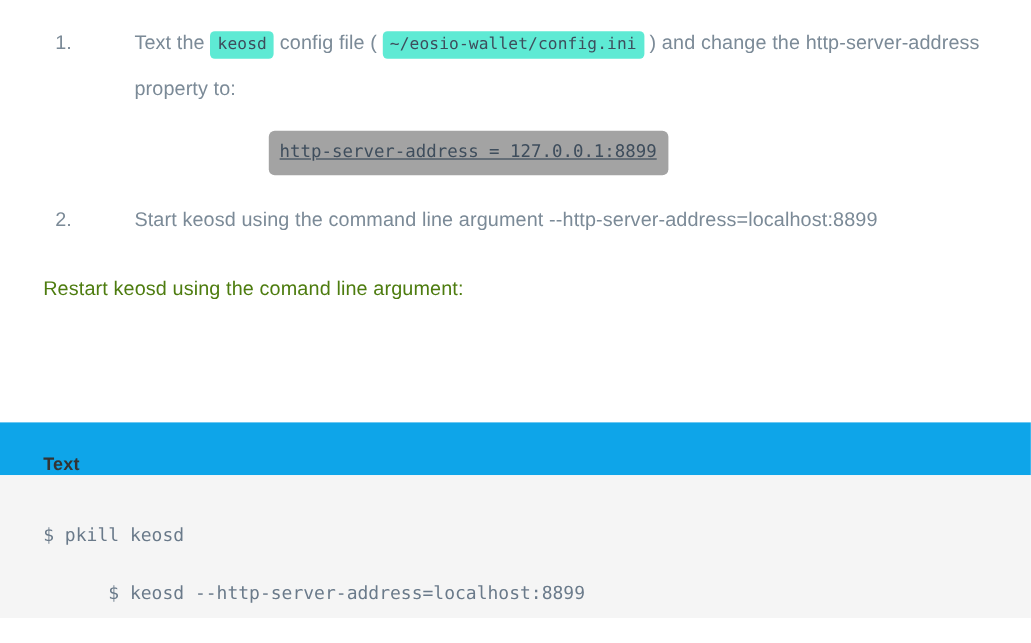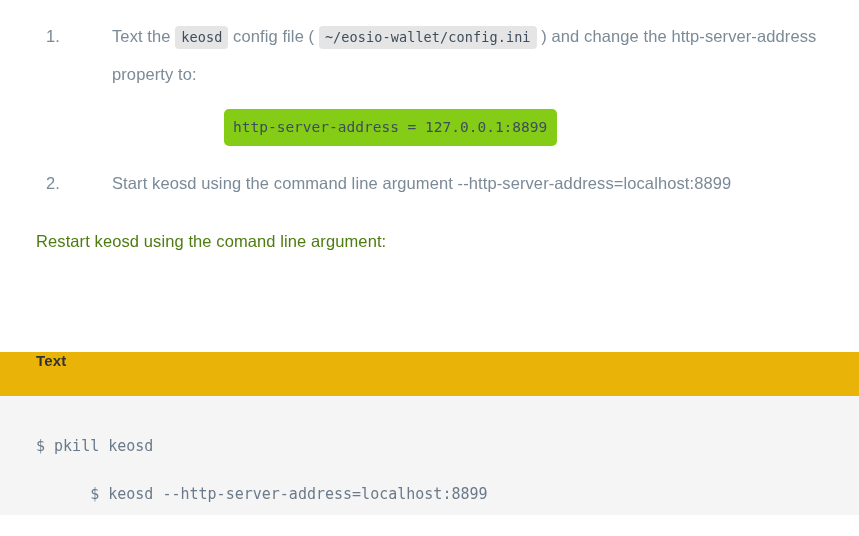--- a/index.html
+++ b/index.html
@@ -59,61 +59,62 @@
 
   .step-1 { padding-top: 18px; }
   .step-1 .step-marker { top: 18px; }
 
   .step-2 { padding-top: 19px; }
   .step-2 .step-marker { top: 19px; }
 
   code.inline {
     font-family: "DejaVu Sans Mono", "Liberation Mono", monospace;
     font-size: 13.5px;
-    background: #e5e5e5;
+    background: #5eead4;
     color: #3e4d5c;
     padding: 3px 6px 4px 6px;
     border-radius: 4px;
     white-space: nowrap;
   }
 
   .code-block {
     margin: 16px 0 0 112px;
     display: inline-block;
-    background: #84cc16;
+    background: #a3a3a3;
     color: #3e4d5c;
     font-family: "DejaVu Sans Mono", "Liberation Mono", monospace;
     font-size: 14.5px;
     line-height: 18px;
     padding: 9px 10px 10px 9px;
     border-radius: 5px;
     white-space: pre;
+    text-decoration: underline;
   }
 
   .paragraph {
     font-size: 16.5px;
     line-height: 37px;
     color: #4d7c0f;
     margin: 21px 0 0 36px;
     letter-spacing: 0.1px;
   }
 
   
   .code-panel {
     position: absolute;
     left: 0;
     top: 352px;
     width: 859px;
   }
 
   .code-panel-header {
-    background: #eab308;
+    background: #0ea5e9;
     height: 44px;
     display: flex;
-    align-items: flex-start;
+    align-items: flex-end;
     padding-left: 36px;
     box-sizing: border-box;
   }
 
   .code-panel-title {
     font-family: "Liberation Sans", sans-serif;
     font-size: 15px;
     font-weight: bold;
     color: #333333;
     letter-spacing: 0.2px;

